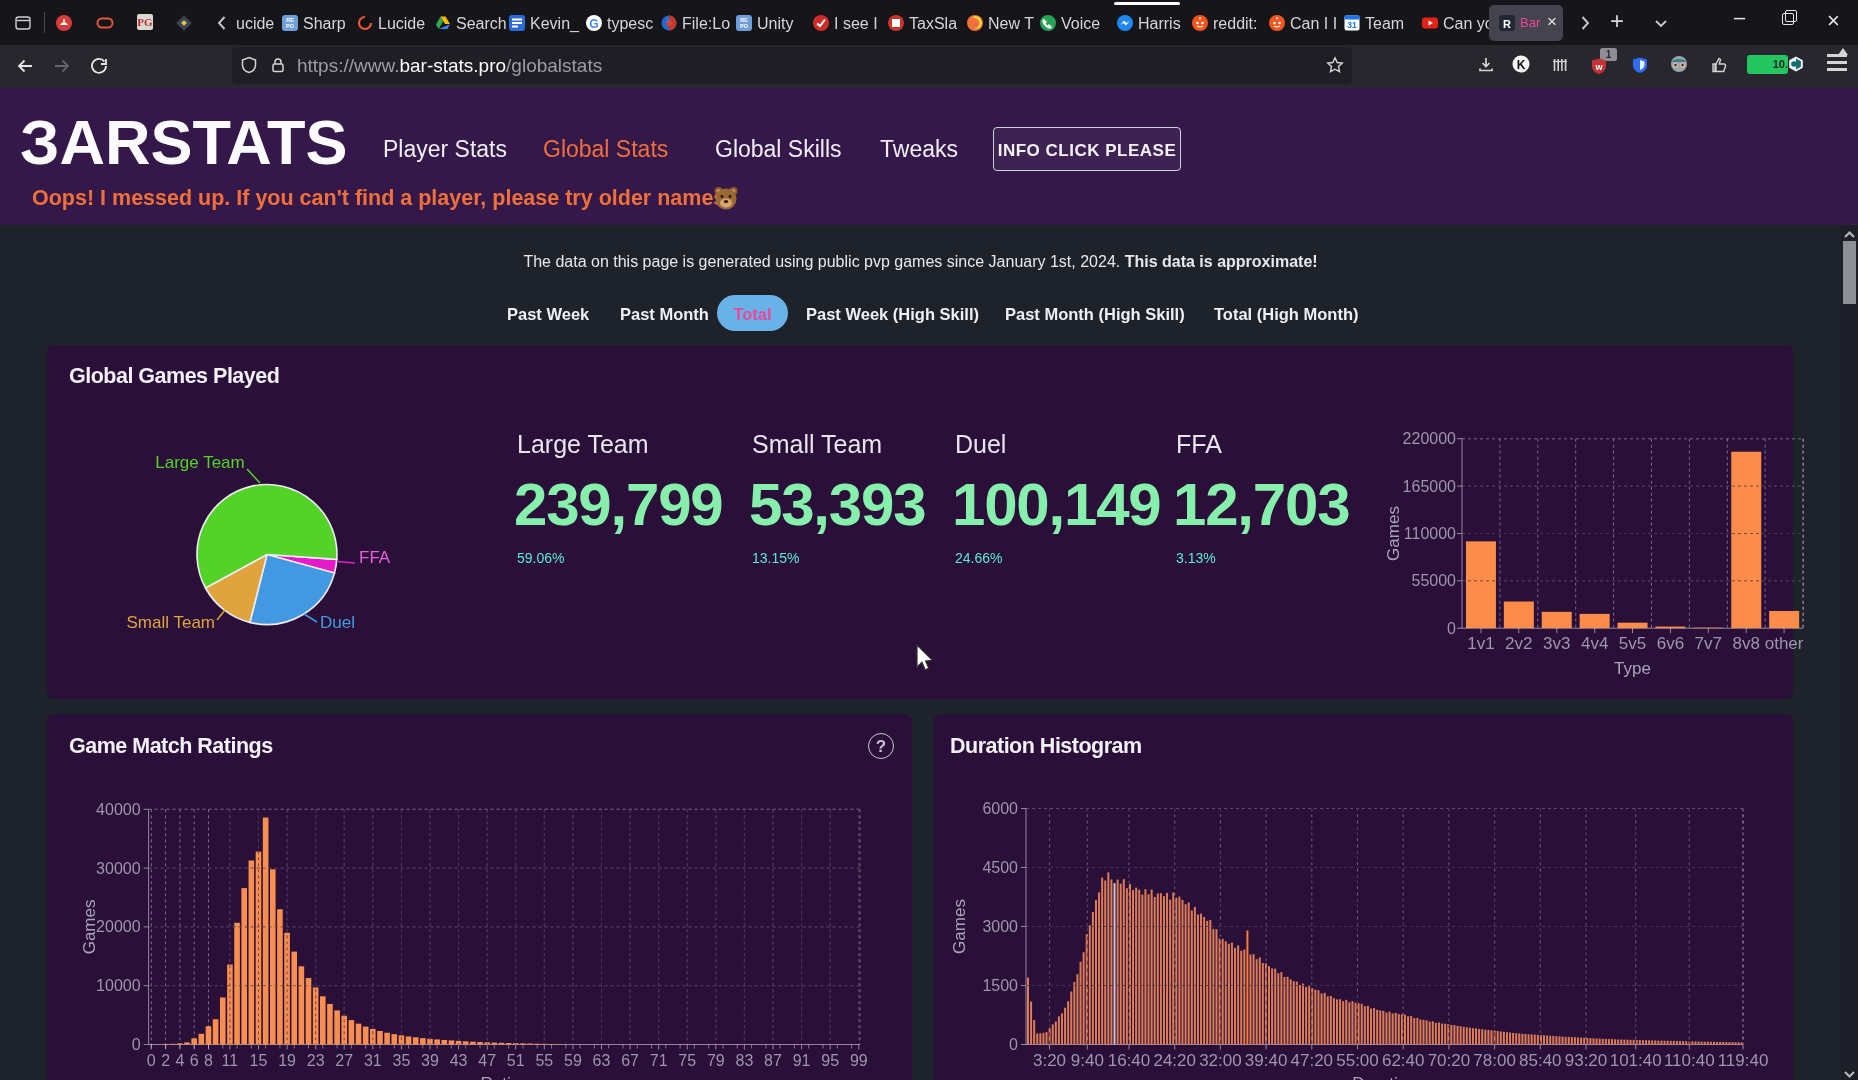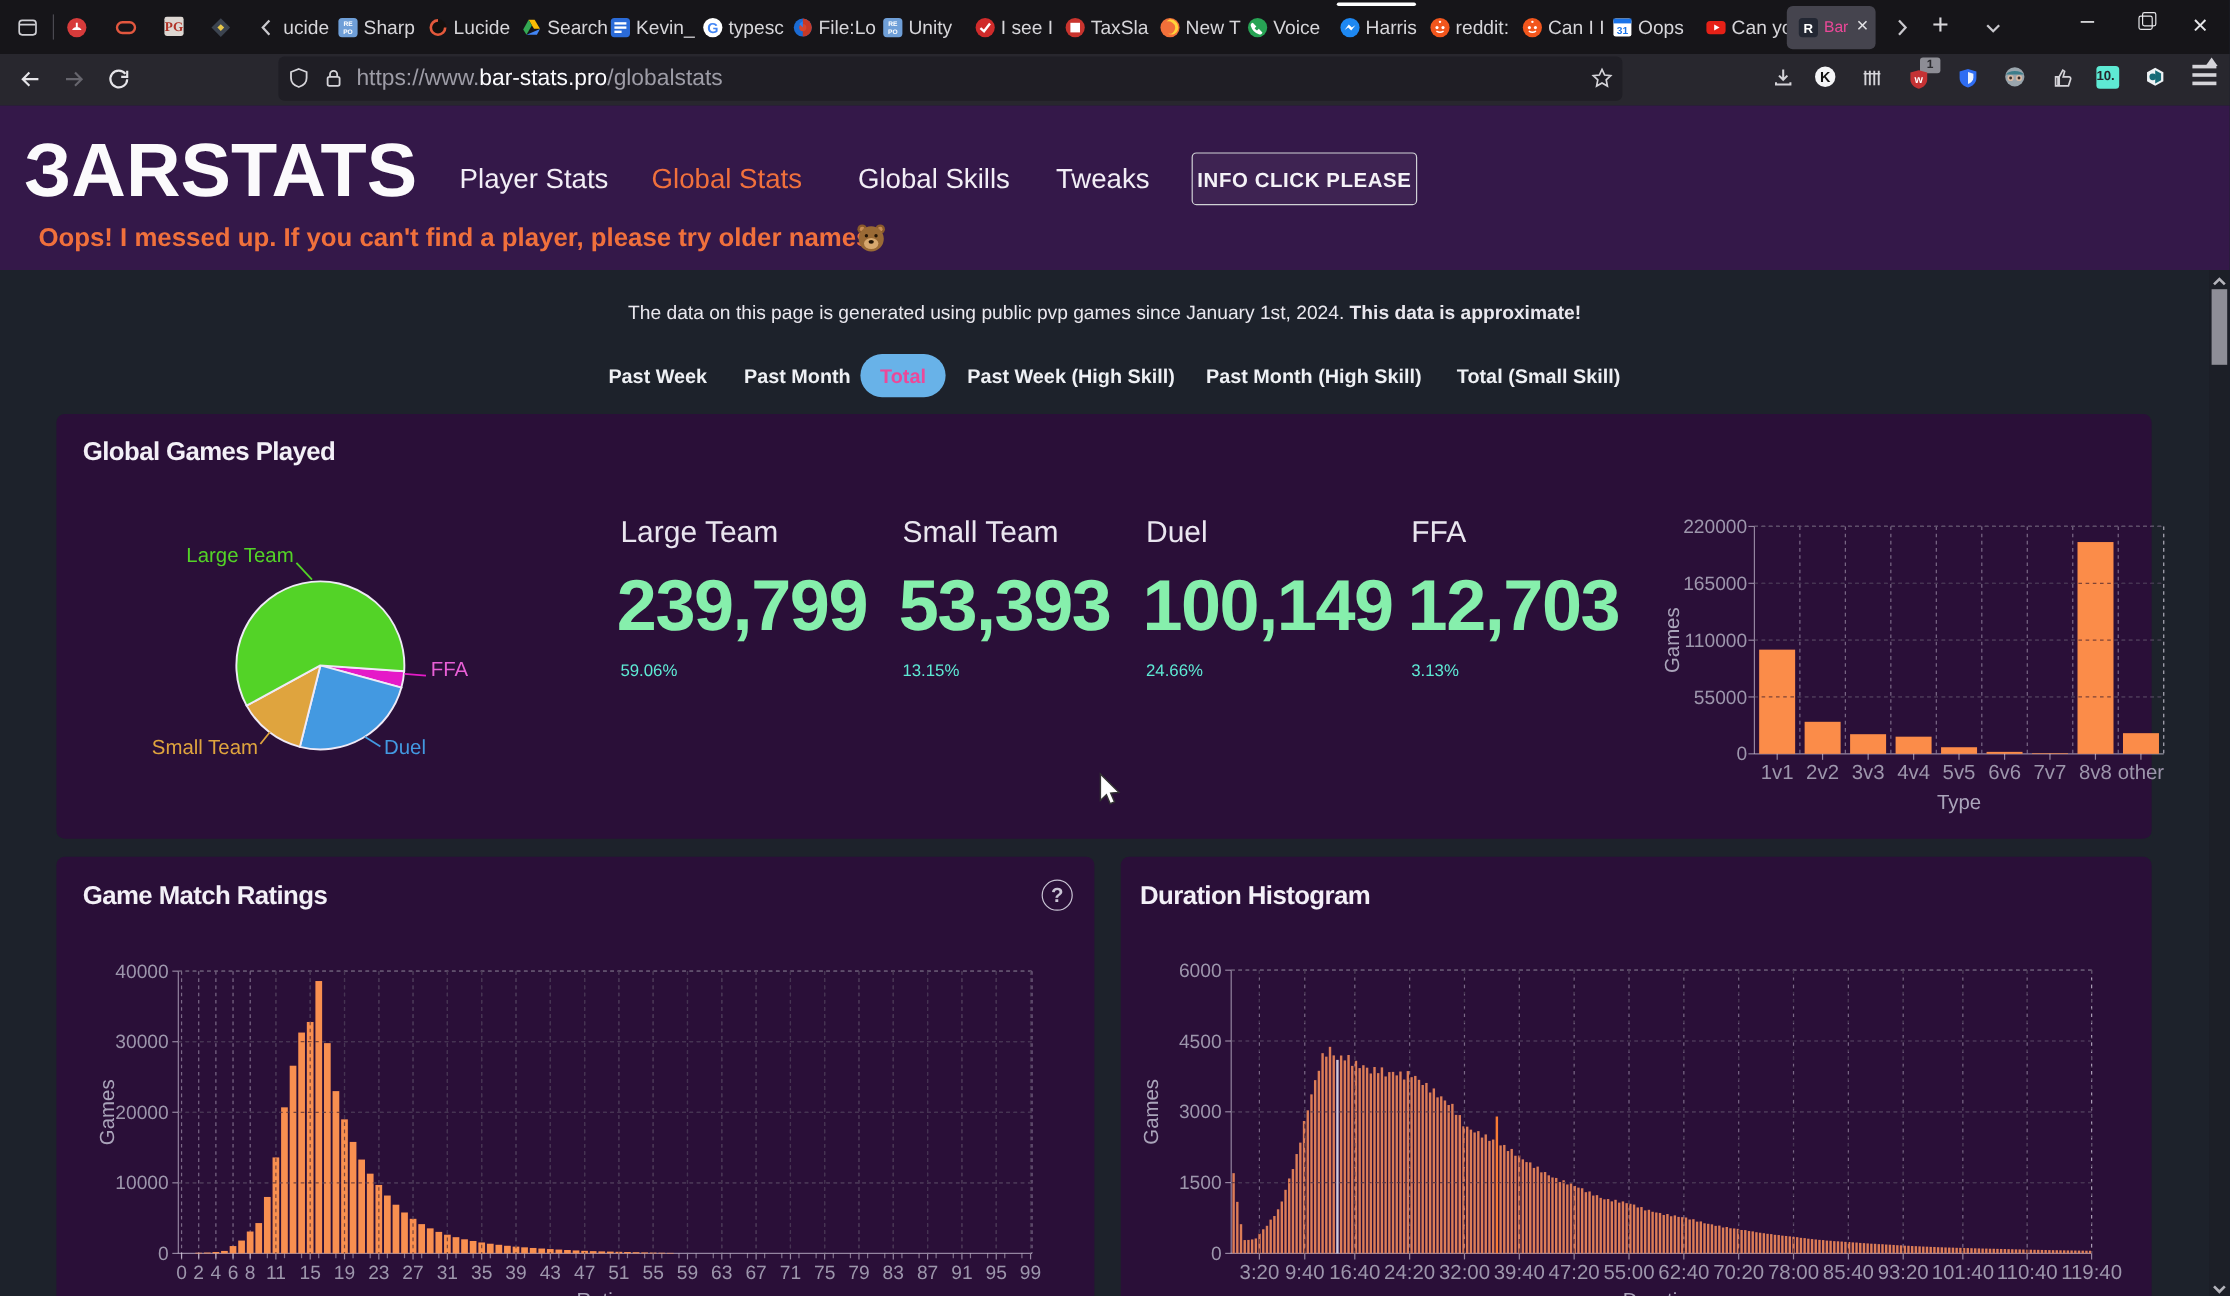--- a/index.html
+++ b/index.html
@@ -45,31 +45,31 @@
 <div class="ab tabt" style="left:607px;top:15px">typesc</div>
 <div class="ab tabt" style="left:682px;top:15px">File:Lo</div>
 <div class="ab tabt" style="left:757px;top:15px">Unity </div>
 <div class="ab tabt" style="left:834px;top:15px">I see I</div>
 <div class="ab tabt" style="left:909px;top:15px">TaxSla</div>
 <div class="ab tabt" style="left:988px;top:15px">New T</div>
 <div class="ab tabt" style="left:1061px;top:15px">Voice</div>
 <div class="ab tabt" style="left:1138px;top:15px">Harris</div>
 <div class="ab tabt" style="left:1213px;top:15px">reddit:</div>
 <div class="ab tabt" style="left:1290px;top:15px">Can I I</div>
-<div class="ab tabt" style="left:1365px;top:15px">Oops</div>
+<div class="ab tabt" style="left:1365px;top:15px">Team</div>
 <div class="ab tabt" style="left:1443px;top:15px">Can yo</div>
 <div class="ab tabt" style="left:236px;top:15px">ucide</div>
 <div class="ab" style="left:1114px;top:2px;width:66px;height:2.5px;background:#fff;border-radius:2px"></div>
 <div class="ab" style="left:1489px;top:5px;width:74px;height:36px;background:#45444e;border-radius:5px"></div>
 <div class="ab" style="left:1520px;top:15px;font-size:13px;color:#ec4899">Bar</div>
 <div class="ab" style="left:1547px;top:12px;font-size:17px;color:#e3e3e6">×</div>
 <div class="ab" style="left:232px;top:47px;width:1120px;height:37px;background:#1f1e25;border-radius:5px"></div>
 <div class="ab" style="left:297px;top:55px;font-size:19px;color:#9d9ca6">https://www.<span style="color:#fbfbfe">bar-stats.pro</span>/globalstats</div>
 <div class="ab" style="left:1600px;top:48px;width:17px;height:13px;background:#8d8d95;border-radius:2.5px;font-size:10px;color:#2a2a2e;font-weight:bold;text-align:center;line-height:13px">1</div>
-<div class="ab" style="left:1747px;top:55px;width:19px;height:19px;background:#5eead4;border-radius:3px;font-size:11px;color:#25252a;font-weight:bold;text-align:left;line-height:19px">10.</div>
+<div class="ab" style="left:1747px;top:55px;width:41px;height:19px;background:#22c55e;border-radius:3px;font-size:11px;color:#25252a;font-weight:bold;text-align:right;line-height:19px">10.</div>
 <div class="ab" style="left:1827px;top:54px;width:20px;height:2.6px;background:#d5d4d9"></div>
 <div class="ab" style="left:1827px;top:61px;width:20px;height:2.6px;background:#d5d4d9"></div>
 <div class="ab" style="left:1827px;top:68px;width:20px;height:2.6px;background:#d5d4d9"></div>
 <div class="ab" style="left:1838px;top:48px;width:0;height:0;border-left:5px solid transparent;border-right:5px solid transparent;border-bottom:7px solid #d5d4d9"></div>
 <svg class="ab" style="left:14px;top:14px" width="18" height="18" viewBox="0 0 18 18">
     <rect x="2" y="3" width="14" height="12" rx="2.5" fill="none" stroke="#cfcfd4" stroke-width="1.4"></rect>
     <line x1="2.5" y1="6.5" x2="15.5" y2="6.5" stroke="#cfcfd4" stroke-width="1.4"></line>
   </svg>
 <svg class="ab" style="left:55px;top:14px" width="18" height="18" viewBox="0 0 18 18">
     <circle cx="9" cy="9" r="8" fill="#d73b3b"></circle>
@@ -260,21 +260,21 @@
 </svg>
 
 <div class="ab" style="left:0;top:253px;width:1841px;text-align:center;font-size:16px;color:#e9e7ee">The data on this page is generated using public pvp games since January 1st, 2024.&nbsp;<b>This data is approximate!</b></div>
 
 <div class="ab pilltxt" style="left:507px;top:305px">Past Week</div>
 <div class="ab pilltxt" style="left:620px;top:305px">Past Month</div>
 <div class="ab" style="left:717px;top:295px;width:71px;height:36px;background:#68b2e8;border-radius:18px"></div>
 <div class="ab pilltxt" style="left:717px;top:305px;width:71px;text-align:center;color:#ec4899">Total</div>
 <div class="ab pilltxt" style="left:806px;top:305px">Past Week (High Skill)</div>
 <div class="ab pilltxt" style="left:1005px;top:305px">Past Month (High Skill)</div>
-<div class="ab pilltxt" style="left:1214px;top:305px">Total (Small Skill)</div>
+<div class="ab pilltxt" style="left:1214px;top:305px">Total (High Month)</div>
 
 <div class="ab ctitle" style="left:69px;top:364px">Global Games Played</div>
 <div class="ab ctitle" style="left:69px;top:734px">Game Match Ratings</div>
 <div class="ab ctitle" style="left:950px;top:734px">Duration Histogram</div>
 <div class="ab" style="left:868px;top:733px;width:26px;height:26px;border:1.7px solid #c9c4d4;border-radius:50%;text-align:center;line-height:26px;font-size:17px;font-weight:bold;color:#c9c4d4">?</div>
 
 <div class="ab statlab" style="left:517px;top:430px">Large Team</div>
 <div class="ab statnum" style="left:514px;top:470px">239,799</div>
 <div class="ab statpct" style="left:517px;top:550px">59.06%</div>
 <div class="ab statlab" style="left:752px;top:430px">Small Team</div>

